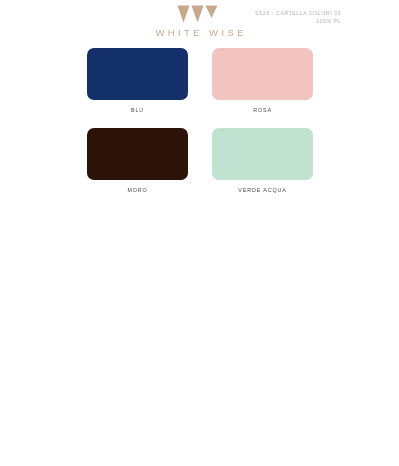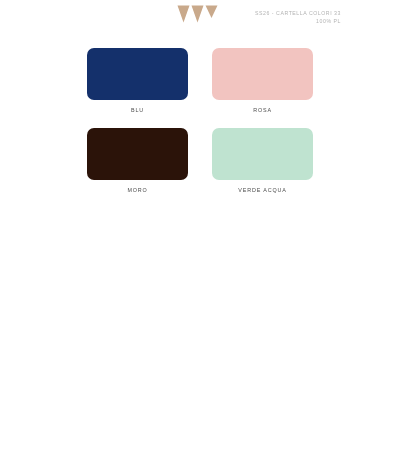--- a/index.html
+++ b/index.html
@@ -121,20 +121,21 @@
   <div class="header">
 
     <div class="brand">
       <span class="brand-mark">
         <svg viewBox="0 0 46 20" width="46" height="20" aria-hidden="true">
           <polygon points="0.5,0.5 12.5,0.5 6.5,17.5" fill="#c9a98b"></polygon>
           <polygon points="14.5,0.5 26.5,0.5 20.5,17.5" fill="#c9a98b"></polygon>
           <polygon points="28.5,0.5 40.5,0.5 34.5,13.0" fill="#c9a98b"></polygon>
         </svg>
       </span>
+      <span class="brand-name">WHITE WISE</span>
     </div>
 
     <div class="meta">
       <div class="meta-line">SS26 - CARTELLA COLORI 33</div>
       <div class="meta-line">100% PL</div>
     </div>
 
   </div>
 
   <div class="swatch-grid">

